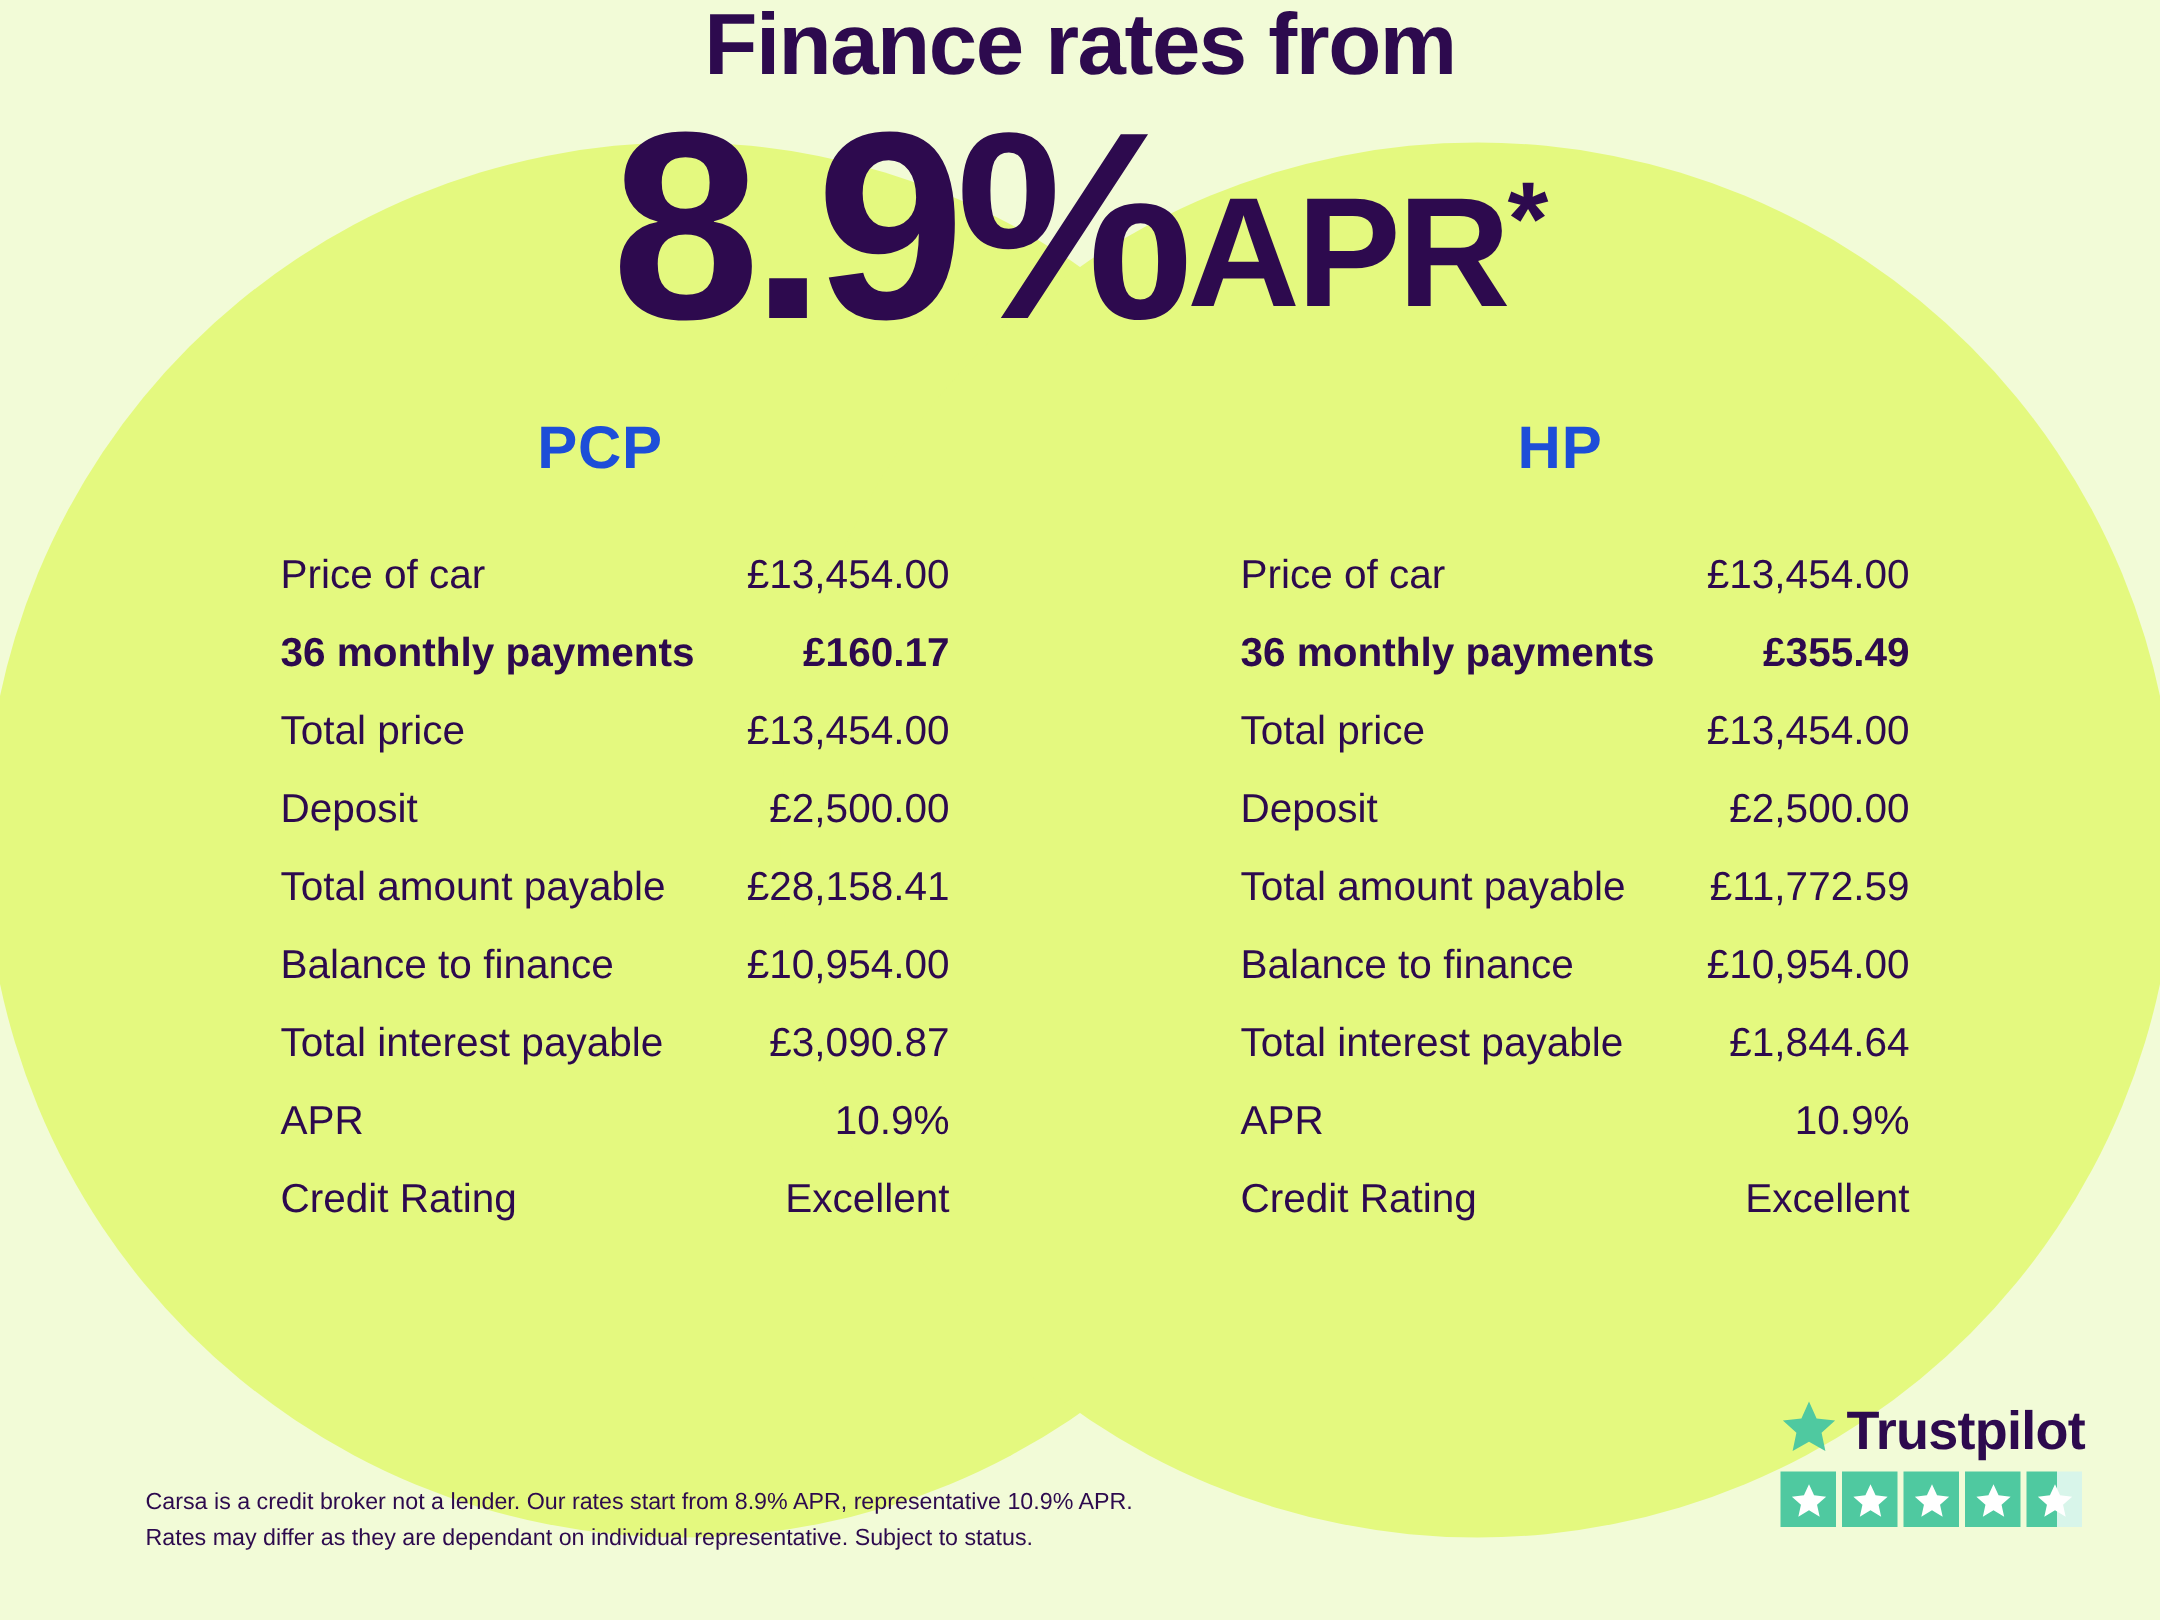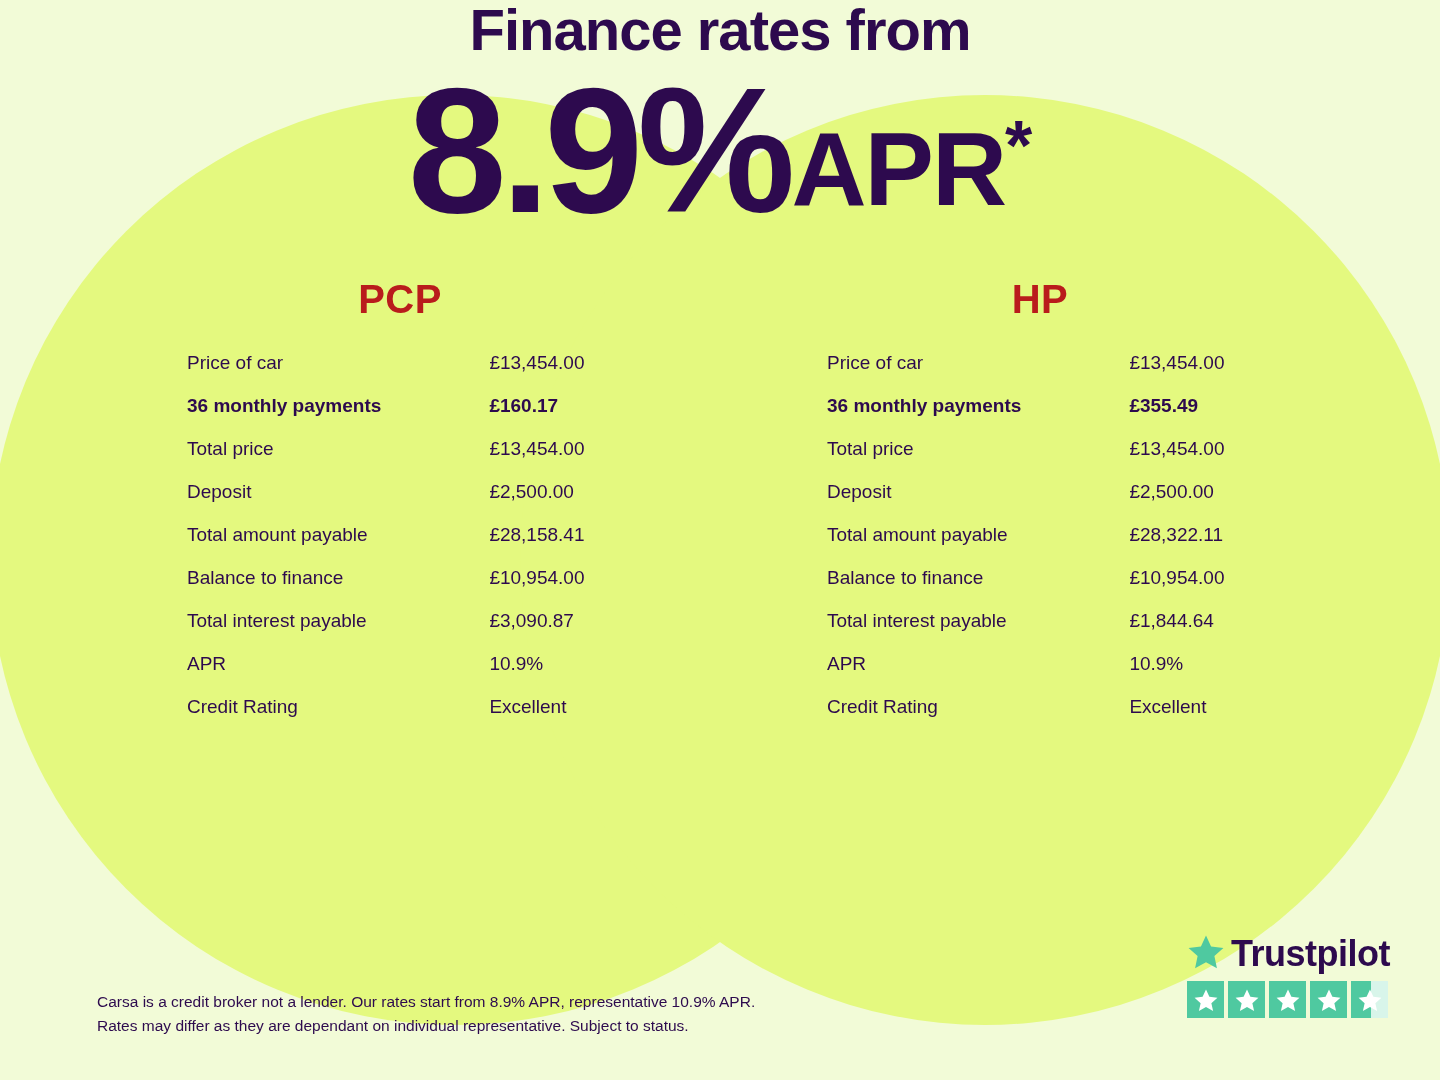--- a/index.html
+++ b/index.html
@@ -80,36 +80,36 @@
     gap: 170px;
     margin-top: 44px;
   }
   .col { width: 470px; }
 
   .col-title {
     text-align: center;
     font-size: 40px;
     font-weight: bold;
     letter-spacing: 0.5px;
-    margin-bottom: 20px;
-    color: #b91c1c;
+    margin-bottom: 36px;
+    color: #1d4ed8;
   }
 
   table.finance {
     width: 100%;
     border-collapse: collapse;
   }
   table.finance td {
-    font-size: 19px;
+    font-size: 27px;
     padding: 10.5px 0;
     color: #2d0a4e;
     white-space: nowrap;
   }
   table.finance td.label { text-align: left; padding-left: 22px; }
-  table.finance td.value { text-align: left; padding-right: 2px; }
+  table.finance td.value { text-align: right; padding-right: 2px; }
   table.finance tr.bold td { font-weight: bold; }
 
   
   .footer {
     position: absolute;
     left: 52px;
     bottom: 42px;
     font-size: 15.5px;
     line-height: 1.55;
     color: #2d0a4e;
@@ -232,21 +232,21 @@
             <tr>
               <td class="label">Total price</td>
               <td class="value">£13,454.00</td>
             </tr>
             <tr>
               <td class="label">Deposit</td>
               <td class="value">£2,500.00</td>
             </tr>
             <tr>
               <td class="label">Total amount payable</td>
-              <td class="value">£28,322.11</td>
+              <td class="value">£11,772.59</td>
             </tr>
             <tr>
               <td class="label">Balance to finance</td>
               <td class="value">£10,954.00</td>
             </tr>
             <tr>
               <td class="label">Total interest payable</td>
               <td class="value">£1,844.64</td>
             </tr>
             <tr>

